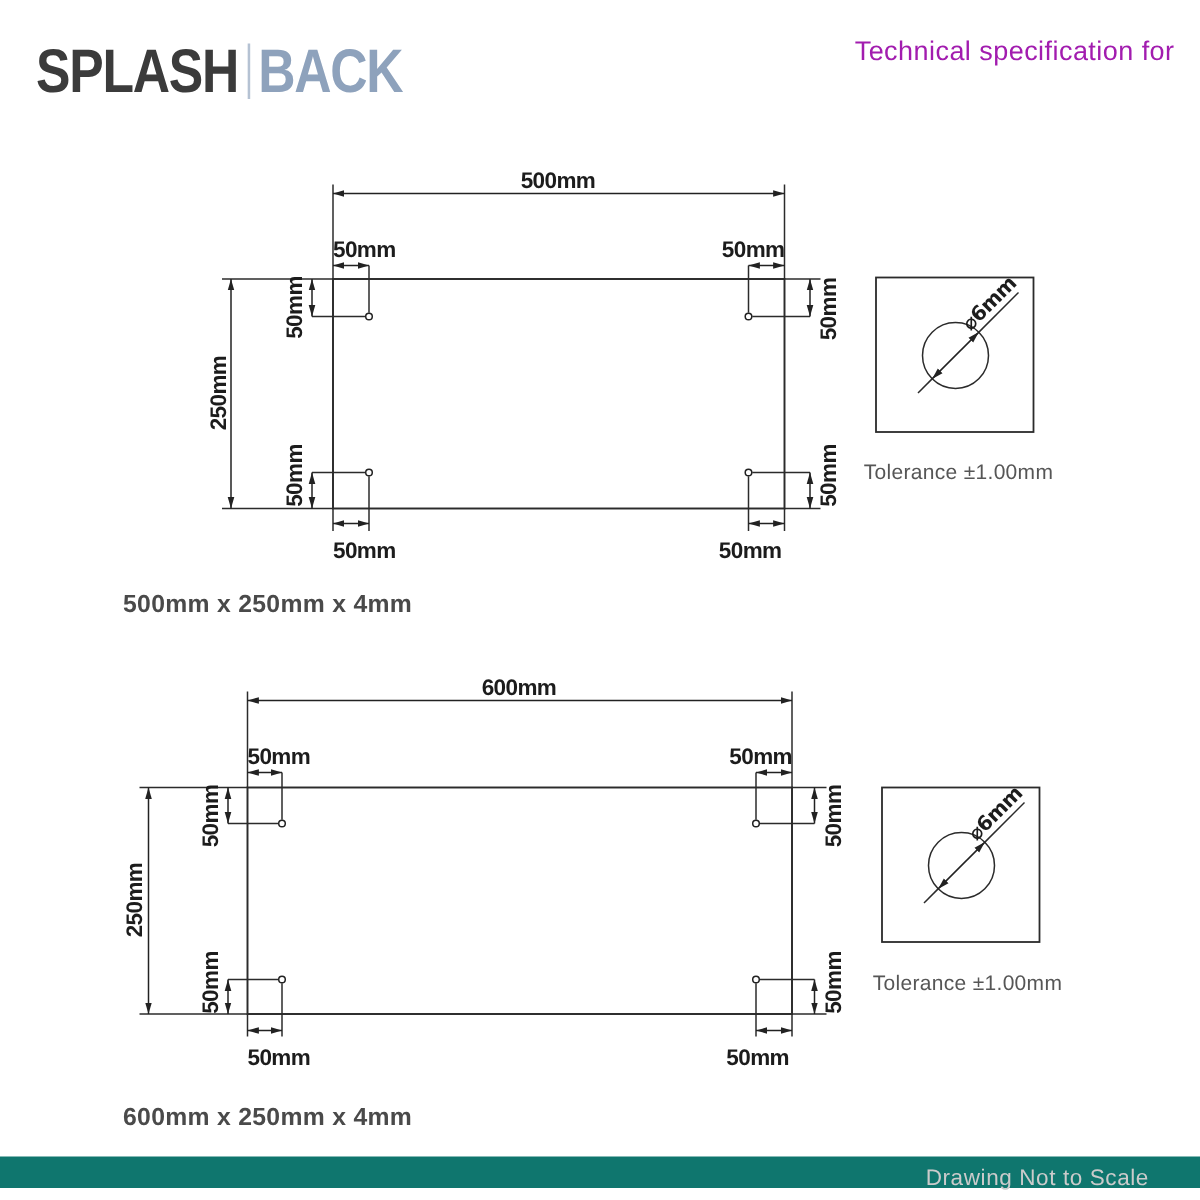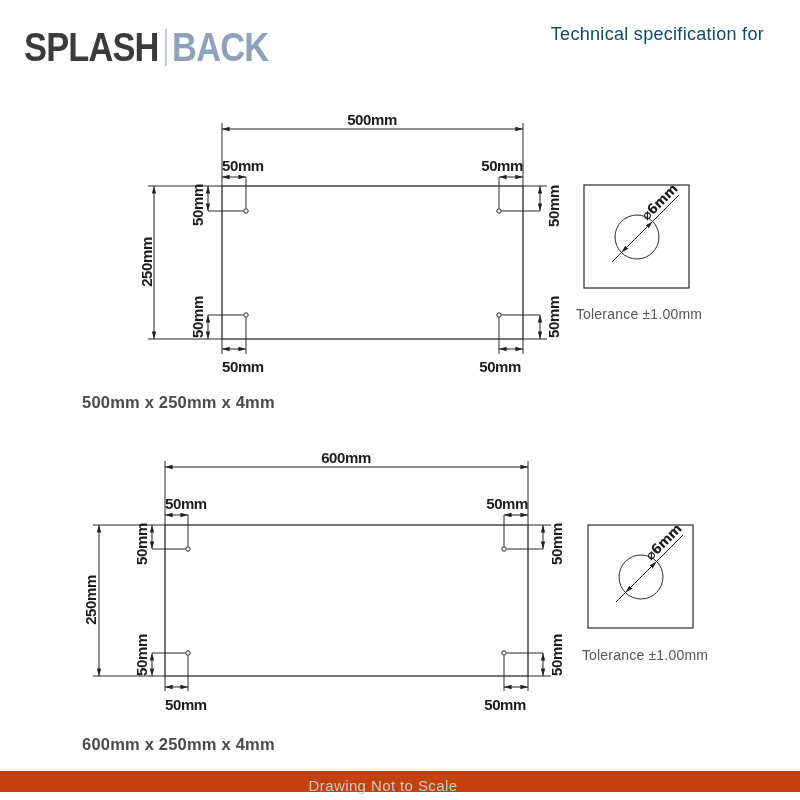--- a/index.html
+++ b/index.html
@@ -5,38 +5,38 @@
   html,body{margin:0;padding:0;width:800px;height:800px;background:#ffffff;overflow:hidden;
             font-family:"Liberation Sans",sans-serif;position:relative;}
   .page{position:relative;width:800px;height:800px;}
 
   
   .logo{position:absolute;left:24px;top:27px;display:flex;align-items:center;white-space:nowrap;
         transform:scaleX(0.84);transform-origin:0 50%;}
   .logo-splash{font-size:41px;font-weight:700;color:#3b3b3b;letter-spacing:-1px;line-height:1;}
   .logo-sep{width:2px;height:37px;background:#b5c2d3;margin:0 6px 0 8px;}
   .logo-back{font-size:41px;font-weight:700;color:#8ea2bc;letter-spacing:-1px;line-height:1;}
-  .title{position:absolute;top:21px;right:36px;text-align:right;font-size:18px;line-height:27px;
-         color:#0c4a6e;letter-spacing:0.3px;}
+  .title{position:absolute;top:21px;right:17px;text-align:right;font-size:18px;line-height:27px;
+         color:#a21caf;letter-spacing:0.3px;}
 
   
   svg.drawings{position:absolute;left:0;top:0;}
   .ln{stroke:#2b2b2b;stroke-width:1;fill:none;}
   .outline{stroke:#2b2b2b;stroke-width:1.3;fill:none;}
   .box{stroke:#2b2b2b;stroke-width:1.2;fill:none;}
   .dimline{stroke:#222222;stroke-width:1;fill:none;}
   .hole{stroke:#222222;stroke-width:1;fill:#ffffff;}
   .dim{font-family:"Liberation Sans",sans-serif;font-size:15px;font-weight:700;fill:#1c1c1c;letter-spacing:-0.4px;}
   .dia{font-family:"DejaVu Sans","Liberation Sans",sans-serif;font-size:13.5px;font-weight:700;fill:#1c1c1c;letter-spacing:-0.3px;}
   .cap{font-family:"Liberation Sans",sans-serif;font-size:16.5px;font-weight:700;fill:#4a4a4a;letter-spacing:0.2px;}
   .tol{font-family:"Liberation Sans",sans-serif;font-size:14px;font-weight:400;fill:#565656;letter-spacing:0.2px;}
 
   
-  .footer{position:absolute;left:0;top:771px;width:800px;height:21px;background:#c2410c;
-          color:#cbcbcb;font-size:15px;line-height:29px;text-align:center;box-sizing:border-box;
+  .footer{position:absolute;left:0;top:771px;width:800px;height:21px;background:#0f766e;
+          color:#cbcbcb;font-size:15px;line-height:29px;text-align:right;box-sizing:border-box;
           padding-right:34px;letter-spacing:0.4px;}
 </style>
 </head>
 <body>
 
 <div class="page">
 
   <div class="logo">
     <span class="logo-splash">SPLASH</span>
     <span class="logo-sep"></span>

